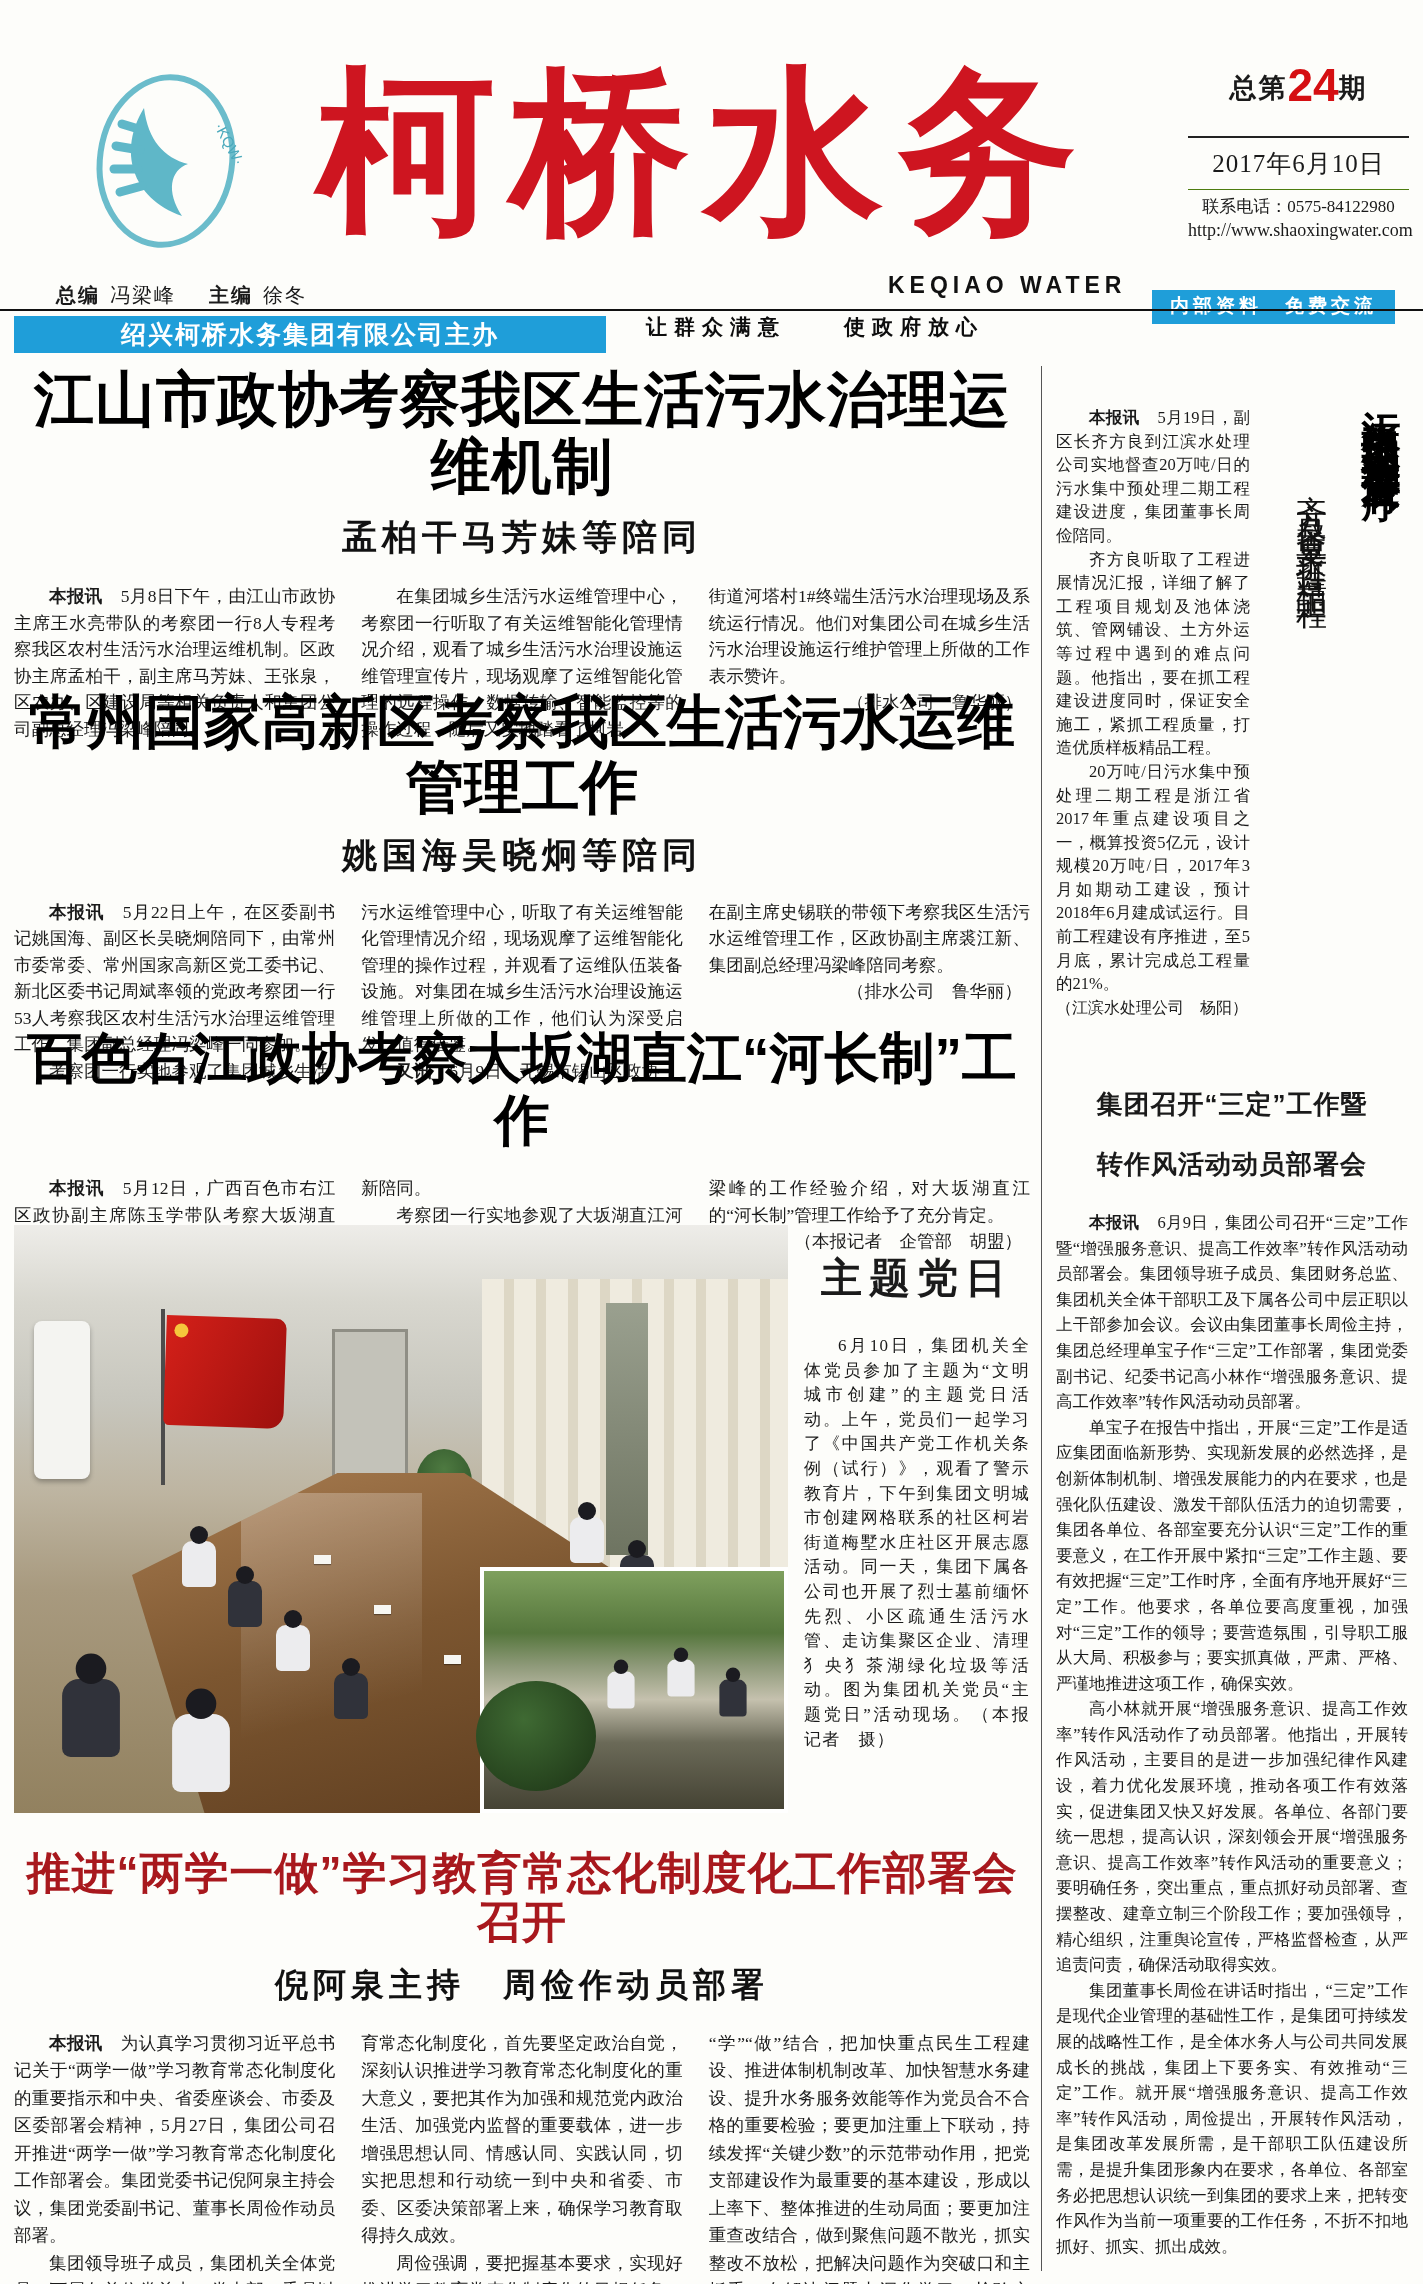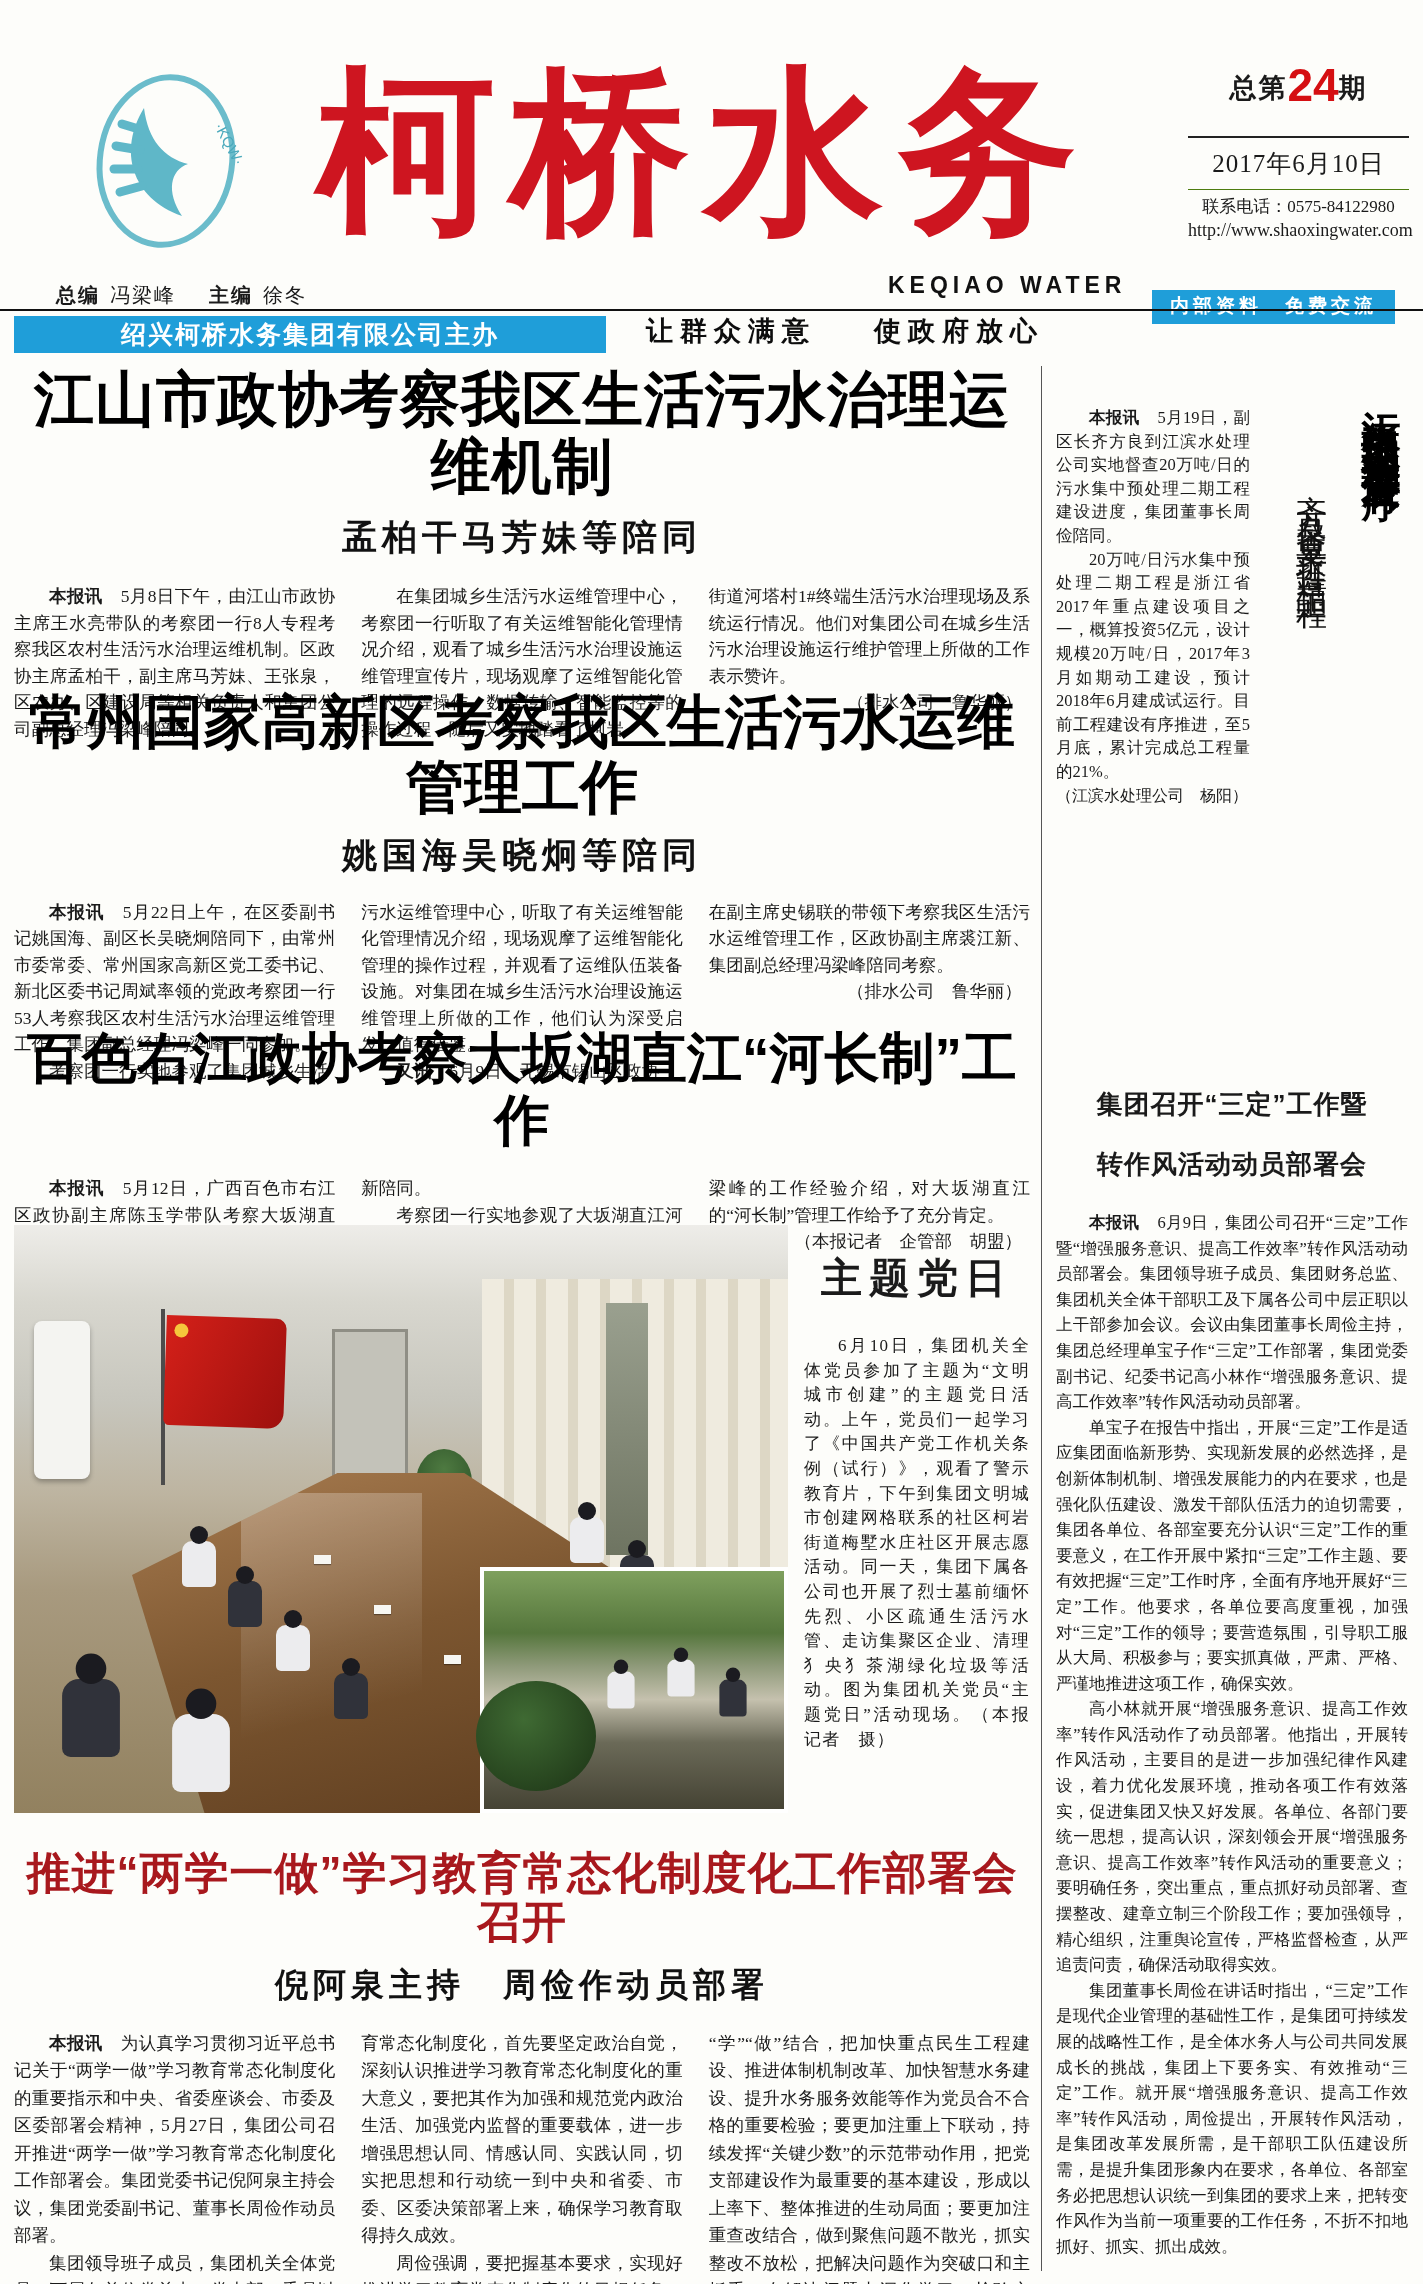--- a/index.html
+++ b/index.html
@@ -29,21 +29,21 @@
     font-size:23px; letter-spacing:5px; color:#111;}
   .notice { position:absolute; right:28px; top:290px; background:#1f9ed9; color:#fff;
     font-family:"Liberation Sans","DejaVu Sans",sans-serif; font-weight:700;
     font-size:19px; letter-spacing:4px; padding:3px 18px 5px; }
   .topline { position:absolute; left:0; top:309px; width:1423px; height:2px; background:#111; }
   .org-bar { position:absolute; left:14px; top:316px; width:592px; height:37px;
     background:#1f9ed9; color:#fff; font-family:"Liberation Sans","DejaVu Sans",sans-serif;
     font-weight:700; font-size:25px; line-height:37px; text-align:center; letter-spacing:2px;}
   .slogan { position:absolute; left:646px; top:313px; width:560px;
     font-family:"Liberation Sans","DejaVu Sans",sans-serif; font-weight:900;
-    font-size:27px; letter-spacing:7px; color:#0d0d0d; white-space:nowrap;}
+    font-size:21px; letter-spacing:7px; color:#0d0d0d; white-space:nowrap;}
   .slogan span + span { margin-left:58px; }
 
   
   .sec { position:absolute; left:14px; width:1016px; }
   .h-main { font-family:"Liberation Sans","DejaVu Sans",sans-serif; font-weight:900;
     text-align:center; line-height:1.12; color:#000; }
   .h-sub { font-size:35px; font-weight:600; text-align:center; letter-spacing:5px; color:#111;}
   .cols { display:flex; gap:26px; text-align:justify; }
   .cols > div { flex:1; }
   .cols p, .txt p { font-size:17.5px; line-height:26.5px; margin:0; }
@@ -273,20 +273,21 @@
         <p><span>“学”“做”结合，把加快重点民生工程建设、推进体制机制改革、加快智慧水务建设、提升水务服务效能等作为党员合不合格的重要检验；要更加注重上下联动，持续发挥“关键少数”的示范带动作用，把党支部建设作为最重要的基本建设，形成以上率下、整体推进的生动局面；要更加注重查改结合，做到聚焦问题不散光，抓实整改不放松，把解决问题作为突破口和主抓手，在解决问题中深化学习、检验实效；要更加注重统筹兼顾，把学习教育与集团产业化、市场化、</span></p>
       </div>
     </div>
   </div>
 
   <div class="v-divider"></div>
   <div id="rightcol">
     <div class="proj">
       <div class="proj-text">
         <p class="ind"><b class="lead">本报讯</b><span>5月19日，副区长齐方良到江滨水处理公司实地督查20万吨/日的污水集中预处理二期工程建设进度，集团董事长周俭陪同。</span></p>
+        <p class="ind"><span>齐方良听取了工程进展情况汇报，详细了解了工程项目规划及池体浇筑、管网铺设、土方外运等过程中遇到的难点问题。他指出，要在抓工程建设进度同时，保证安全施工，紧抓工程质量，打造优质样板精品工程。</span></p>
         <p class="ind"><span>20万吨/日污水集中预处理二期工程是浙江省2017年重点建设项目之一，概算投资5亿元，设计规模20万吨/日，2017年3月如期动工建设，预计2018年6月建成试运行。目前工程建设有序推进，至5月底，累计完成总工程量的21%。</span></p>
         <p class="byline">（江滨水处理公司　杨阳）</p>
       </div>
       <div class="proj-heads">
         <div class="vh-main">污水集中预处理二期工程进展有序</div>
         <div class="vh-sub">齐方良督查要求打造精品工程</div>
       </div>
     </div>
     <div class="sanding">
       <div class="sanding-h">

